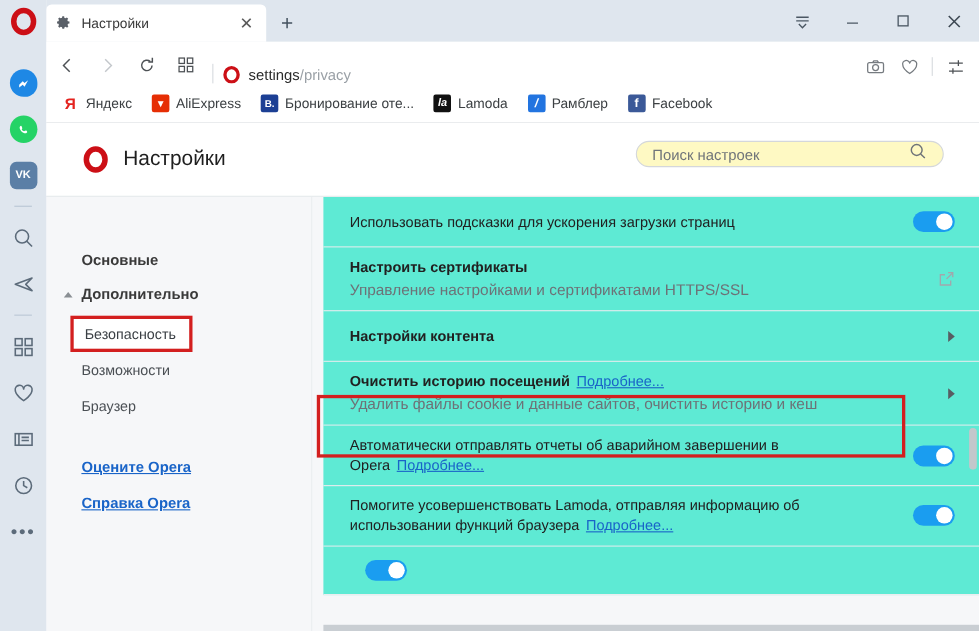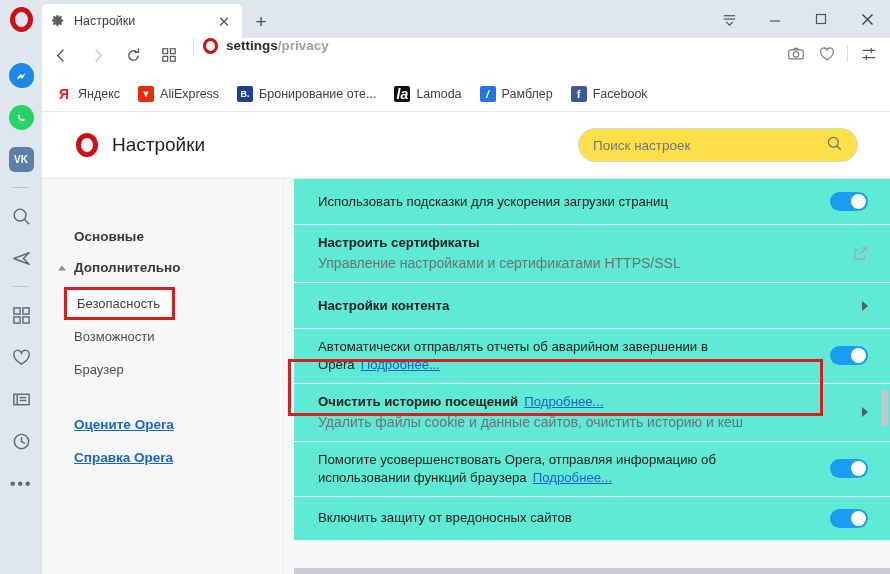--- a/index.html
+++ b/index.html
@@ -91,21 +91,21 @@
     display:flex; align-items:center; justify-content:center;
     color:#4b5763;
   }
   .wc-x { font-size: 17px; }
 
   
   .navbar {
     position:absolute; left: 42px; top: 38px;
     width: 848px; height: 38px;
     background: #ffffff;
-    display:flex; align-items:flex-start;font-weight:bold;
+    display:flex; align-items:flex-end;
   }
   .nav-btn {
     width: 34px; height: 34px; margin-left: 2px;
     display:flex; align-items:center; justify-content:center;
   }
   .nav-divider { width:1px; height:18px; background:#d6dade; margin: 0 7px; }
   .addr-opera-o {
     width: 15px; height: 16px; border-radius: 50%;
     border: 3.5px solid #cc0f16; margin: 0 8px 0 2px;
   }
@@ -151,24 +151,24 @@
   .sh-logo {
     width: 22px; height: 24px; border-radius:50%;
     border: 5px solid #cc0f16;
     margin-left: 34px;
   }
   .sh-title {
     font-size: 19px; color:#1f1f1f; margin-left: 14px; font-weight: normal;
   }
   .search-box {
     position:absolute; right: 32px; top: 16px;
-    width: 280px; height: 34px;
+    width: 280px; height: 24px;
     border: 1px solid #d4d7db; border-radius: 18px;
     display:flex; align-items:center; padding: 0 14px;
-    background:#fde047;
+    background:#fef9c3;
   }
   .search-input {
     border: none; outline: none; flex: 1 1 auto;
     font-size: 13.5px; color:#6f7479;
     font-family: inherit; background: transparent;
   }
   .search-input::placeholder { color:#70757a; }
 
   
   .settings-body {
@@ -471,21 +471,21 @@
     </div>
     <div class="bm">
       <span class="bm-ico" style="background:#e62e04;color:#ffffff;font-size:9px;">▼</span>
       <span class="bm-label">AliExpress</span>
     </div>
     <div class="bm">
       <span class="bm-ico" style="background:#1c3f94;color:#ffffff;font-size:9px;">B.</span>
       <span class="bm-label">Бронирование оте...</span>
     </div>
     <div class="bm">
-      <span class="bm-ico" style="background:#111111;color:#ffffff;font-size:14px;font-style:italic;">la</span>
+      <span class="bm-ico" style="background:#111111;color:#ffffff;font-size:10px;font-style:italic;">la</span>
       <span class="bm-label">Lamoda</span>
     </div>
     <div class="bm">
       <span class="bm-ico" style="background:#2274e0;color:#ffffff;font-size:11px;font-style:italic;">/</span>
       <span class="bm-label">Рамблер</span>
     </div>
     <div class="bm">
       <span class="bm-ico" style="background:#3b5998;color:#ffffff;font-size:11px;">f</span>
       <span class="bm-label">Facebook</span>
     </div>
@@ -556,69 +556,66 @@
 
         <div class="srow">
           <div class="srow-texts">
             <div class="srow-title">Настройки контента</div>
           </div>
           <div class="srow-ctrl">
             <span class="chev-right"></span>
           </div>
         </div>
 
-        <div class="srow" style="min-height:52px;">
-          <div class="srow-texts">
-            <div class="srow-title plain" style="max-width:440px;">
-              <span>Автоматически отправлять отчеты об аварийном завершении в Opera</span><span class="inline-link">Подробнее...</span>
-            </div>
-          </div>
-          <div class="srow-ctrl">
-            <div class="toggle">
-                <span class="knob"></span>
-              </div>
-          </div>
-        </div>
-
         <div class="srow" style="min-height:56px;">
           <div class="srow-texts">
             <div class="srow-title">
               <span>Очистить историю посещений</span><span class="inline-link">Подробнее...</span>
             </div>
             <div class="srow-sub">Удалить файлы cookie и данные сайтов, очистить историю и кеш</div>
           </div>
           <div class="srow-ctrl">
             <span class="chev-right"></span>
           </div>
         </div>
 
         <div class="srow" style="min-height:52px;">
           <div class="srow-texts">
             <div class="srow-title plain" style="max-width:440px;">
-              <span>Помогите усовершенствовать Opera, отправляя информацию об использовании функций браузера</span><span class="inline-link">Подробнее...</span>
+              <span>Автоматически отправлять отчеты об аварийном завершении в Opera</span><span class="inline-link">Подробнее...</span>
             </div>
           </div>
           <div class="srow-ctrl">
             <div class="toggle">
                 <span class="knob"></span>
               </div>
           </div>
         </div>
 
-        <div class="srow" style="min-height:44px;">
+        <div class="srow" style="min-height:52px;">
           <div class="srow-texts">
-            <div class="srow-title plain">Включить защиту от вредоносных сайтов</div>
+            <div class="srow-title plain" style="max-width:440px;">
+              <span>Помогите усовершенствовать Lamoda, отправляя информацию об использовании функций браузера</span><span class="inline-link">Подробнее...</span>
+            </div>
           </div>
           <div class="srow-ctrl">
             <div class="toggle">
                 <span class="knob"></span>
               </div>
           </div>
         </div>
 
+        <div class="srow" style="min-height:44px;">
+          <div class="srow-ctrl">
+            <div class="toggle">
+                <span class="knob"></span>
+              </div>
+          </div>
+        </div>
+
       </div>
 
       <div class="redbox" style="left: 4px; top: 180px; width: 535px; height: 57px;"></div>
 
       <div class="scrollbar">
         <div class="scroll-thumb"></div>
       </div>
     </div>
 
     <div class="hscroll"></div>

